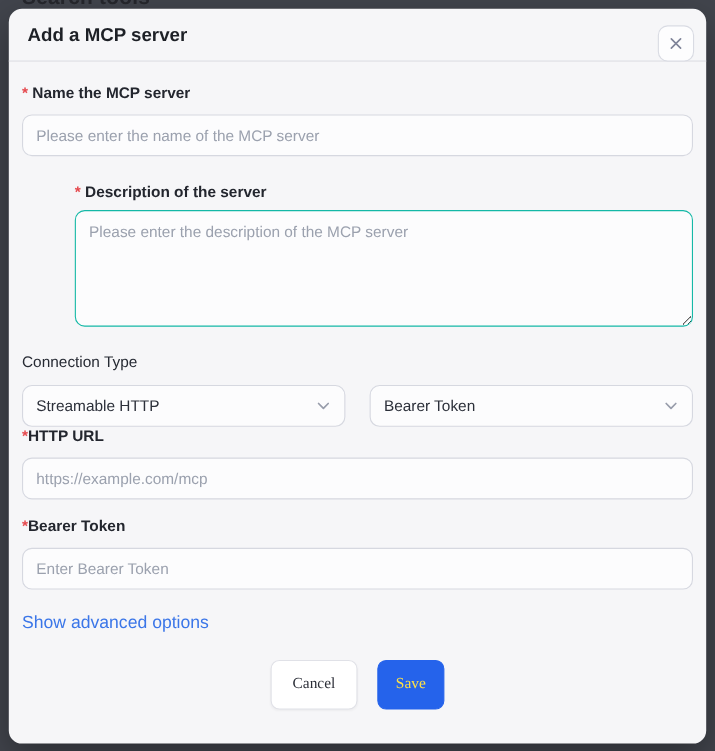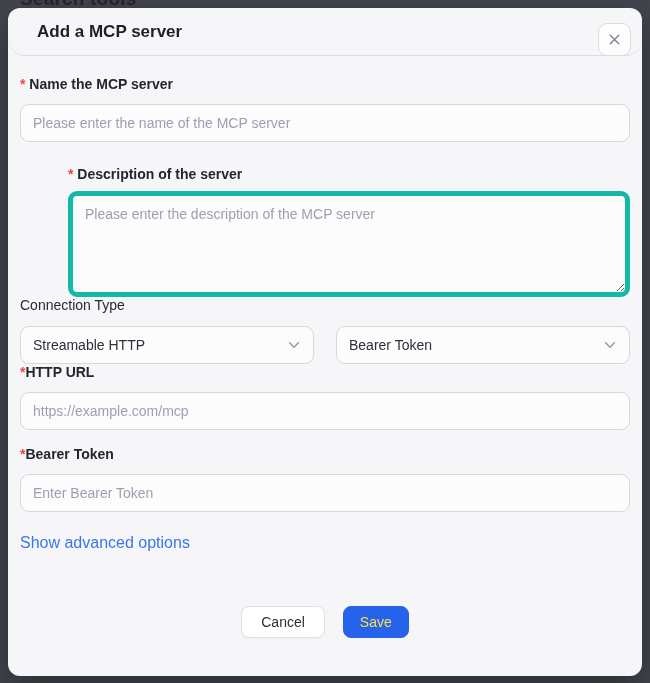--- a/index.html
+++ b/index.html
@@ -36,23 +36,22 @@
     display: flex;
     flex-direction: column;
   }
   .modal-header {
     position: relative;
     height: 48px;
     flex: 0 0 48px;
     border-bottom: 1px solid #dcdde3;
     display: flex;
     align-items: center;
-    padding: 0 29px;
-    box-sizing: border-box;
-    border-radius: 17px;
+    padding: 0 17px;
+    box-sizing: border-box;
   }
   .modal-title {
     font-size: 17px;
     font-weight: 700;
     color: #1d2026;
   }
   .close-btn {
     position: absolute;
     top: 15px;
     right: 11px;
@@ -102,31 +101,31 @@
     opacity: 1;
   }
   .textarea-input {
     display: block;
     width: 100%;
     height: 106px;
     box-sizing: border-box;
     margin-top: 8px;
     padding: 10px 12px;
     background: #fcfcfd;
-    border: 5px solid #14b8a6;
+    border: 1px solid #14b8a6;
     border-radius: 9px;
     font-family: "Liberation Sans", sans-serif;
     font-size: 14px;
     color: #4d7c0f;
     outline: none;
     resize: both;
   }
   .group-name { margin-top: 0; }
   .group-desc { margin-top: 24px; padding-left: 48px; }
-  .group-conn { }
+  .group-conn { margin-top: 24px; }
   .group-url  { }
   .group-token{ margin-top: 16px; }
   .select-row {
     display: flex;
     gap: 22px;
     margin-top: 12px;
     text-align: right;
   }
   .select-box {
     flex: 1 1 0;
@@ -156,23 +155,23 @@
     flex: 0 0 auto;
     display: flex;
     justify-content: center;
     align-items: center;
     gap: 18px;
     padding: 0 0 24px 0;
     margin-top: 0;
     height: 60px;
   }
   .btn {
-    height: 32px;
+    height: 45px;
     border-radius: 8px;
-    font-family: Liberation Sans, sans-serif;
+    font-family: Liberation Serif, serif;
     font-size: 14px;
     cursor: pointer;
     box-sizing: border-box;
     display: inline-flex;
     align-items: center;
     justify-content: center;
   }
   .btn-cancel {
     background: #ffffff;
     border: 1px solid #e0e1e7;

